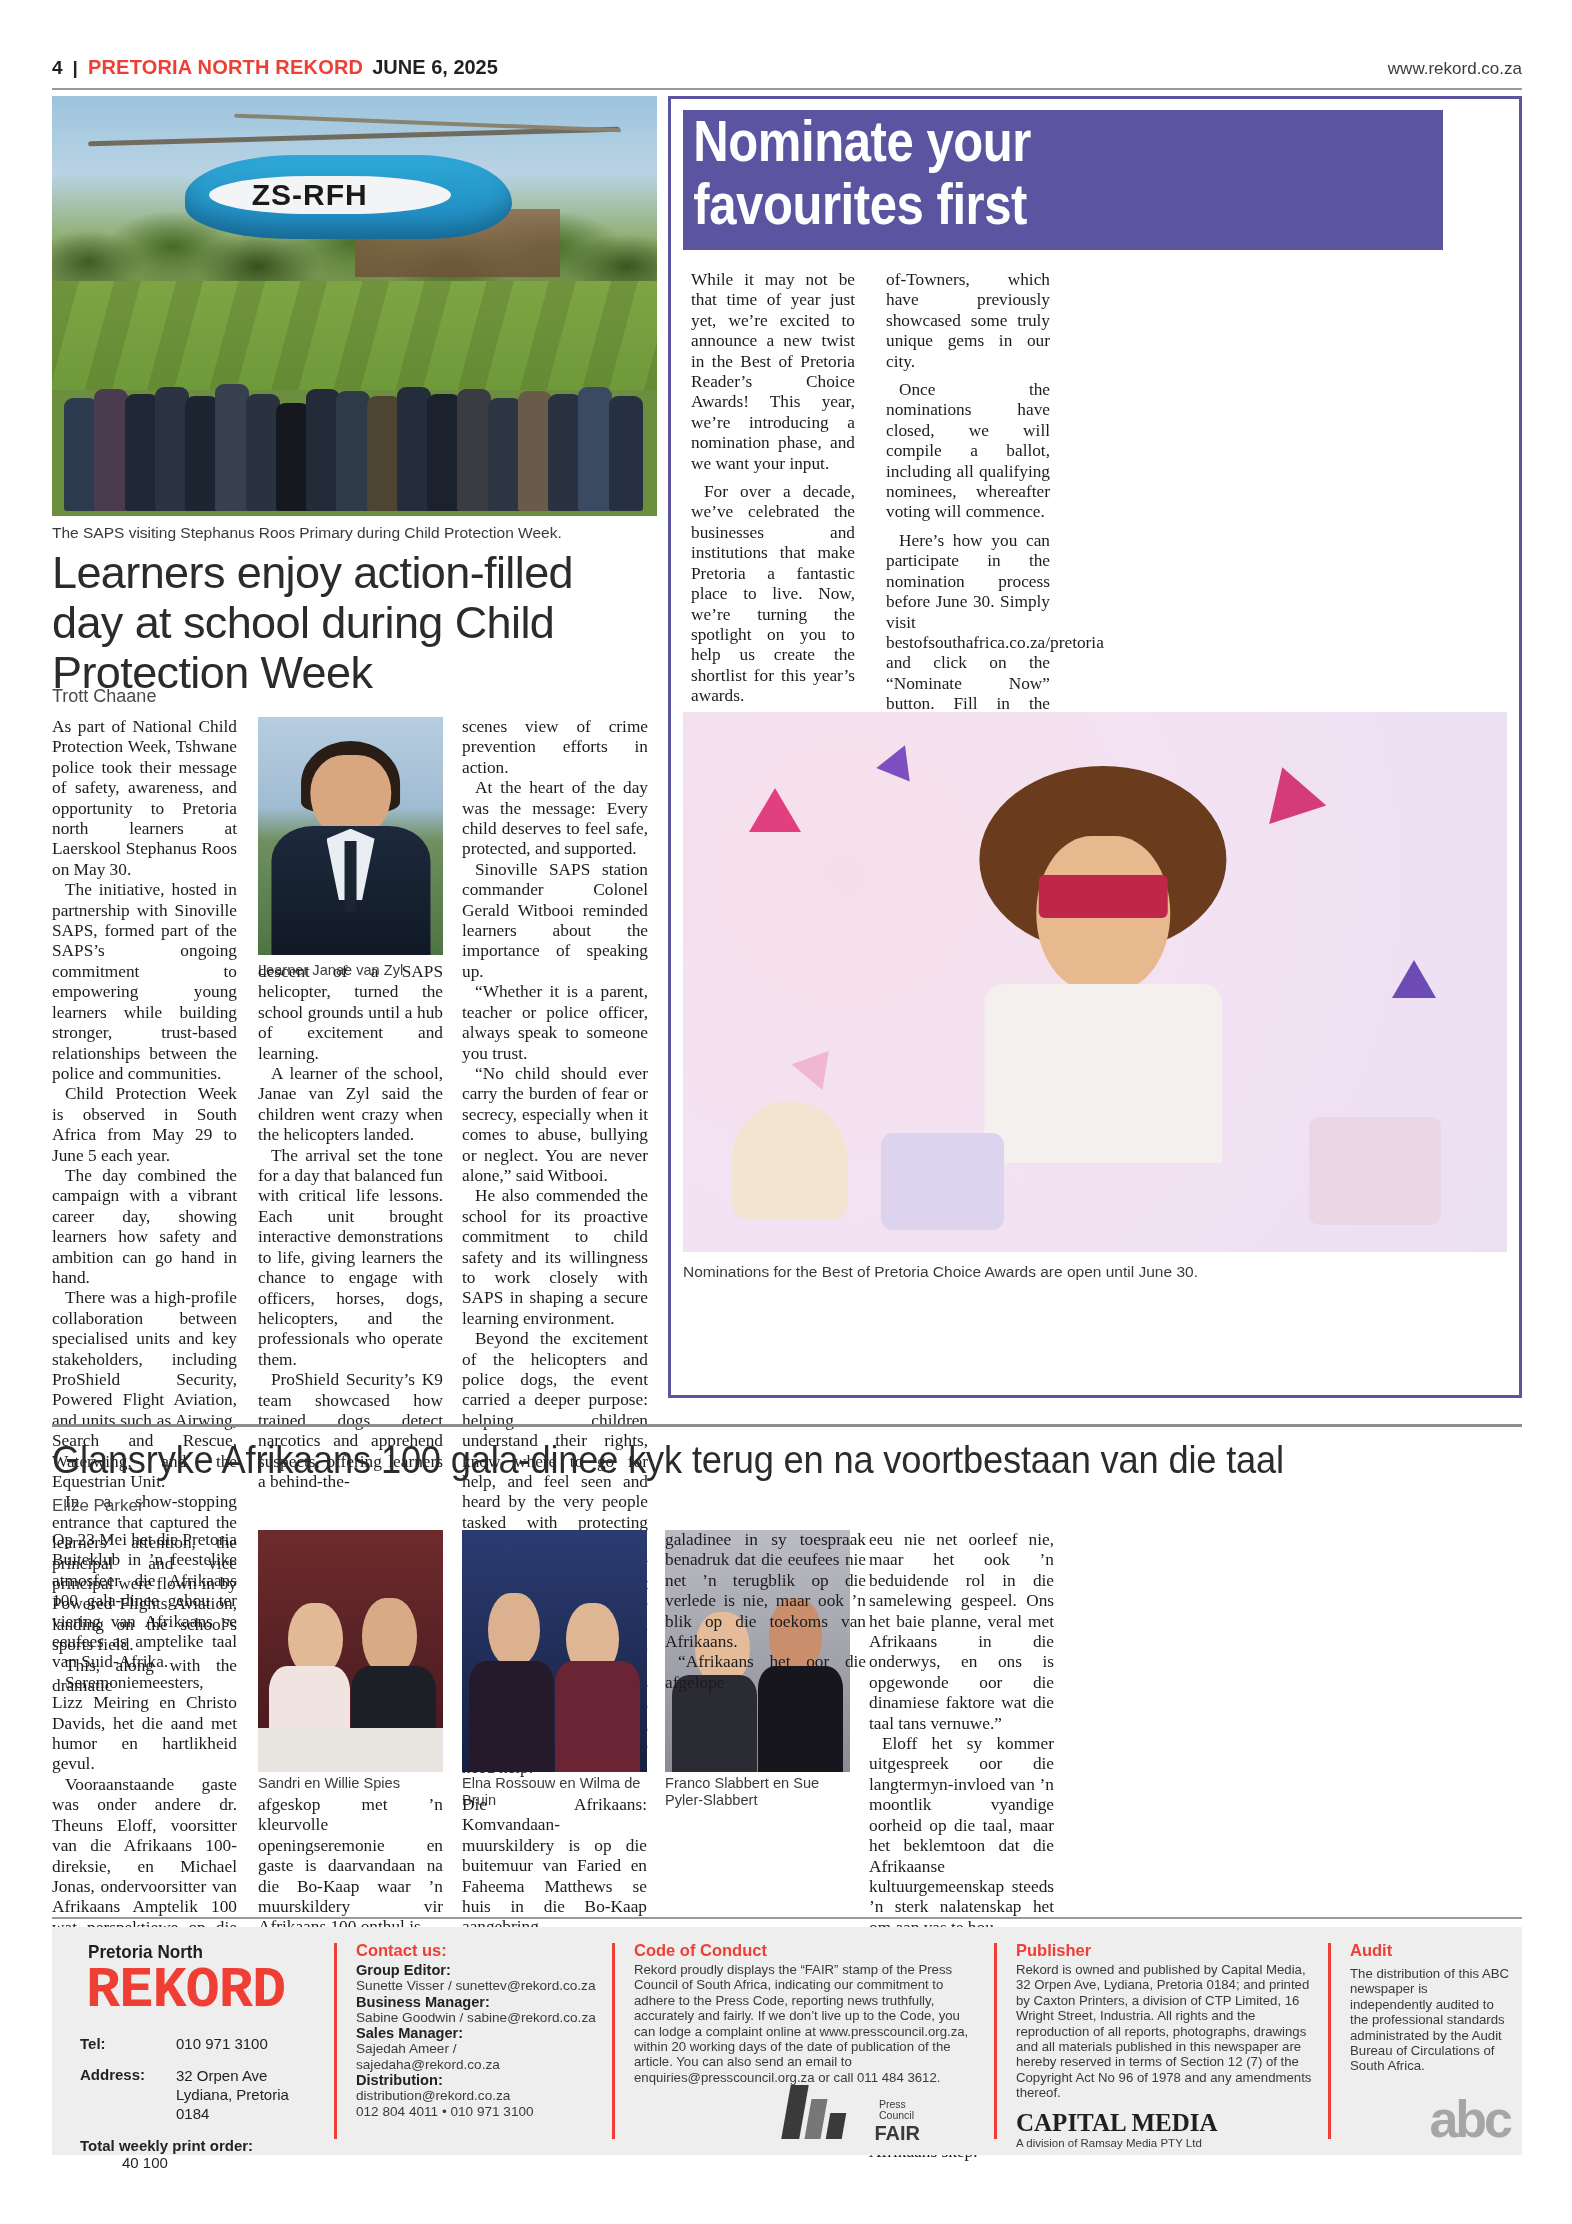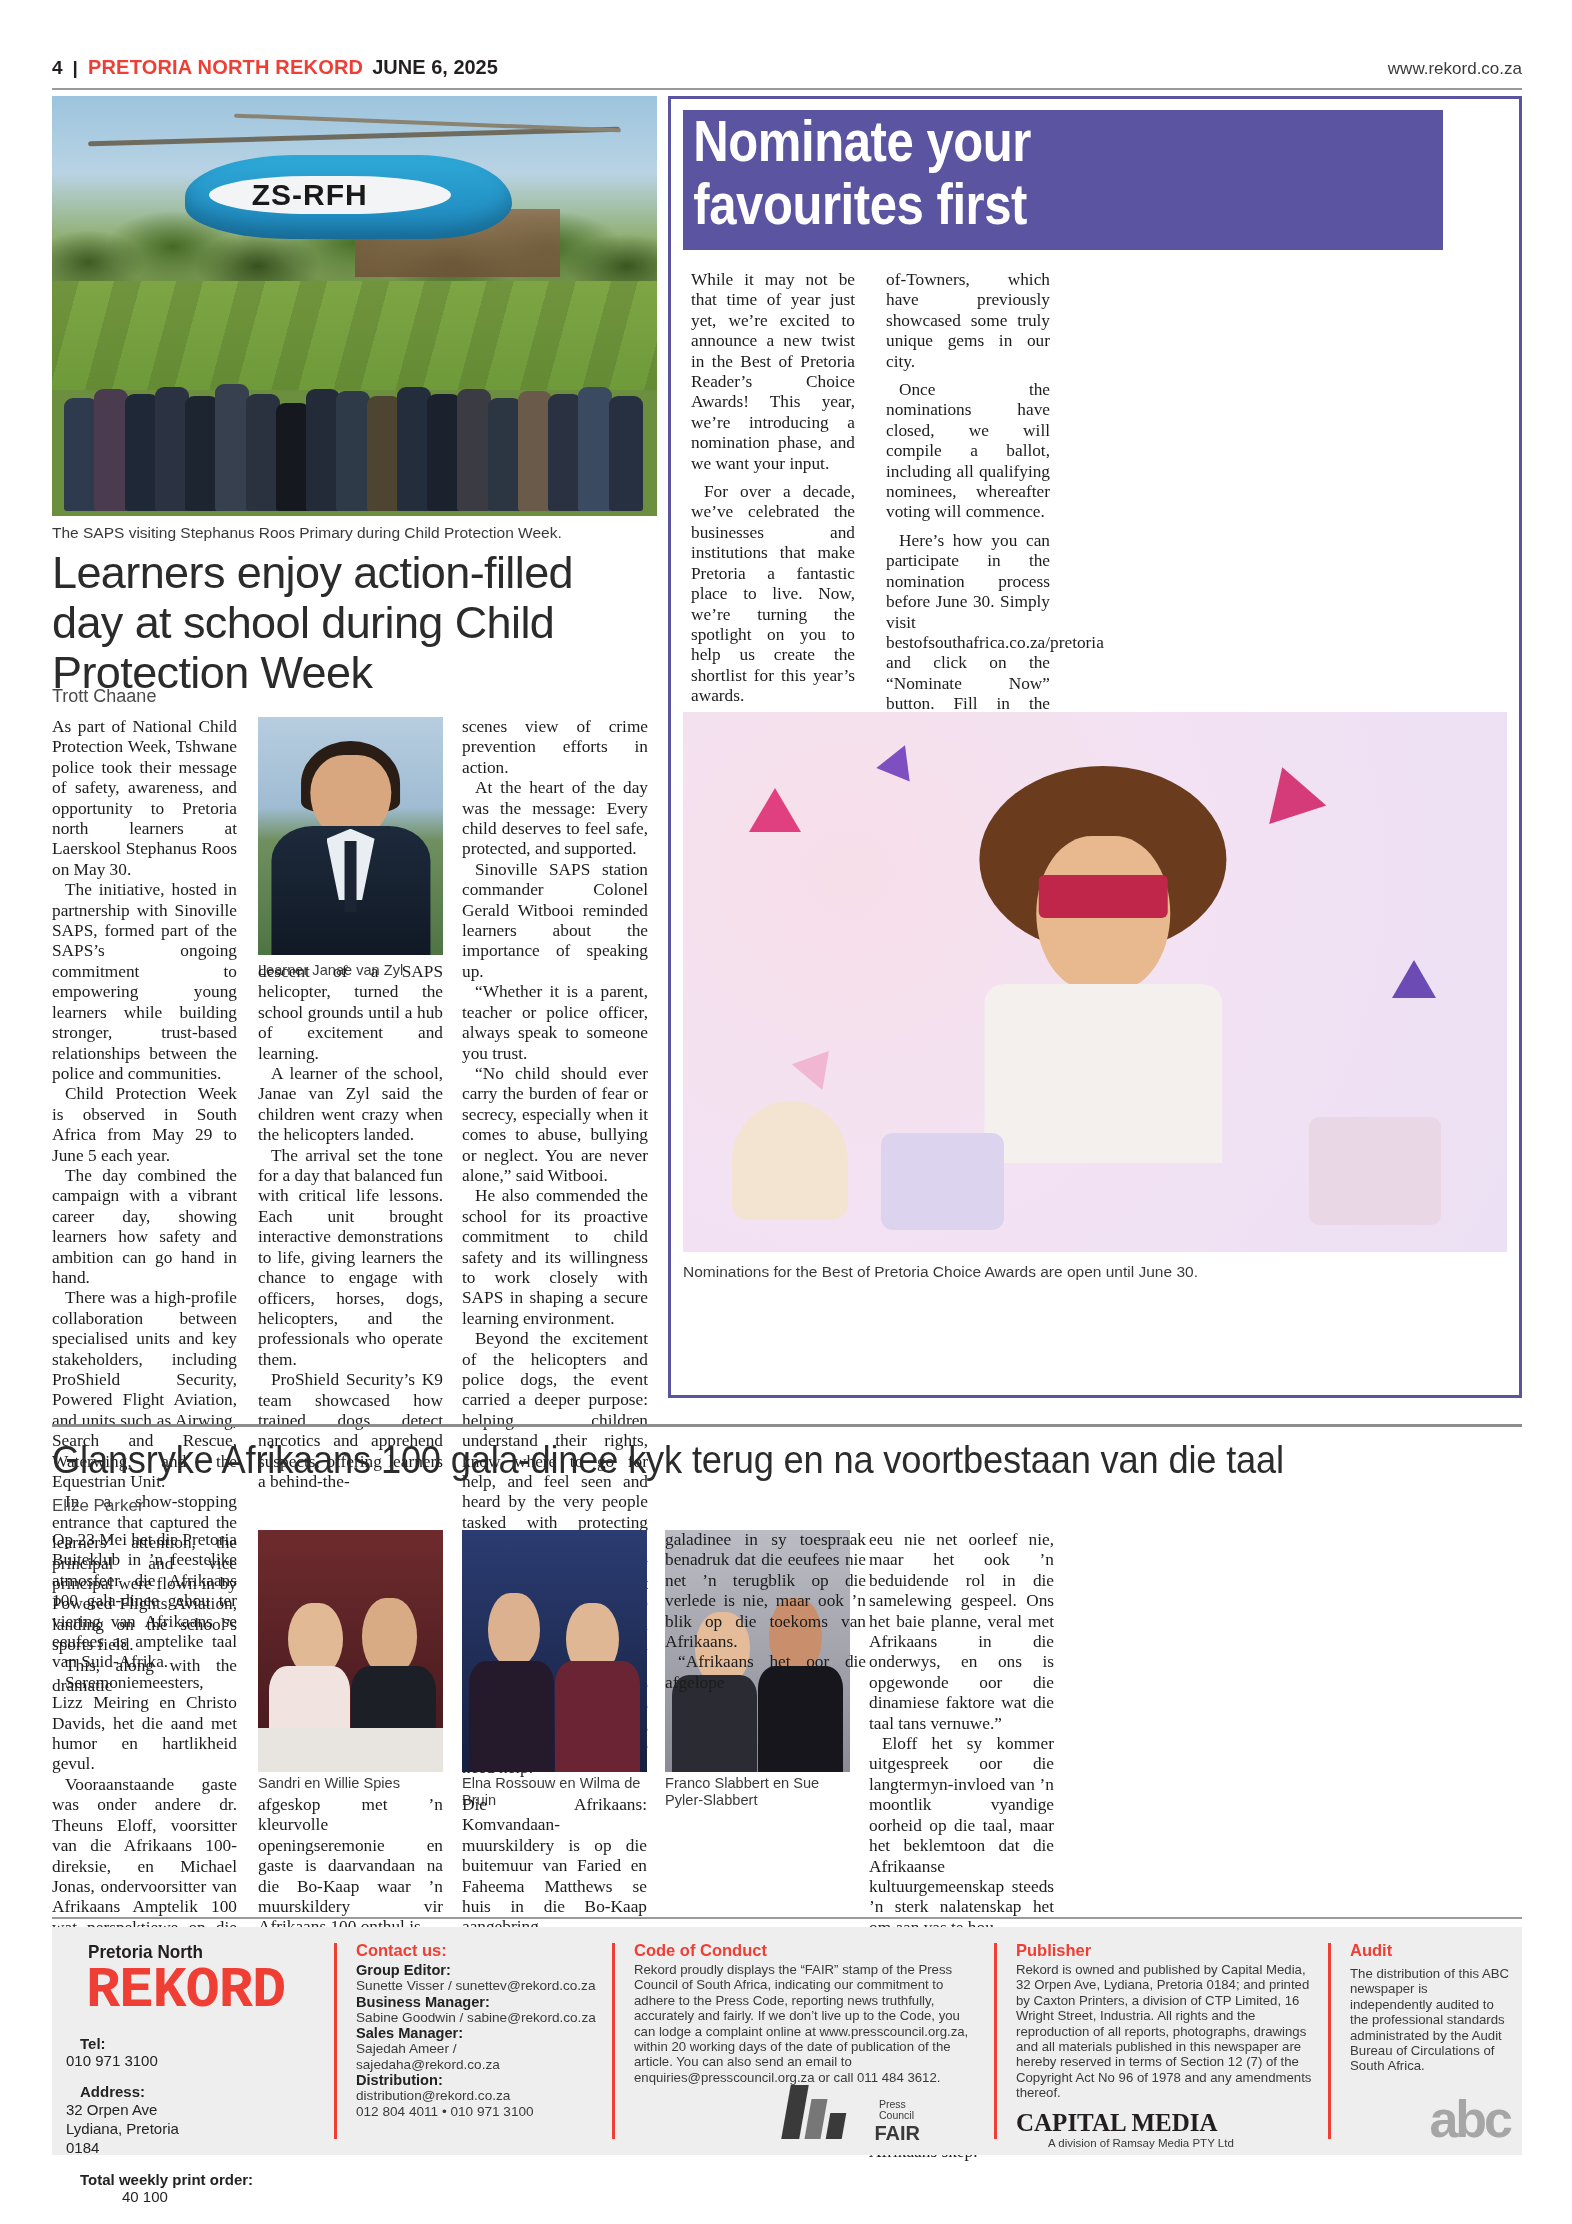--- a/index.html
+++ b/index.html
@@ -179,36 +179,36 @@
   .fhead{color:#ef3e33;font-weight:bold;font-size:16.5px;margin-bottom:2px;}
   .fbold{font-weight:bold;font-size:14.6px;color:#232323;}
   .ftxt{font-size:13.6px;color:#3a3a3a;line-height:15.6px;}
   .ftxt2{font-size:13.2px;color:#3a3a3a;line-height:15.4px;}
 
   .logo-pn{font-family:"Liberation Sans Narrow","Liberation Sans",sans-serif;
     font-weight:bold;font-size:19px;color:#231f20;transform:scaleX(.9);
     transform-origin:left center;margin-left:22px;}
   .logo-rekord{font-family:Liberation Mono, monospace;font-weight:bold;font-size:57px;
     color:#ef3e33;line-height:56px;letter-spacing:-1px;margin-left:20px;}
-  .lrow{display:flex;font-size:15px;margin-top:2px;flex-direction:column;}
+  .lrow{display:flex;font-size:15px;margin-top:2px;}
   .llab{font-weight:bold;color:#232323;width:96px;margin-left:14px;}
   .lval{color:#232323;}
 
   .presslogo{position:absolute;right:142px;bottom:16px;width:64px;height:60px;}
   .pl-a{position:absolute;left:0;bottom:0;width:18px;height:54px;background:#3a3a3a;
     transform:skewX(-10deg);}
   .pl-b{position:absolute;left:22px;bottom:0;width:16px;height:40px;background:#777;
     transform:skewX(-10deg);}
   .pl-c{position:absolute;left:42px;bottom:0;width:16px;height:26px;background:#3a3a3a;
     transform:skewX(-10deg);}
   .pl-txt{position:absolute;right:78px;bottom:34px;font-size:10.5px;color:#3a3a3a;line-height:11px;}
   .pl-fair{position:absolute;right:72px;bottom:10px;font-weight:bold;font-size:20px;color:#3a3a3a;}
 
   .capmedia{font-family:"Liberation Serif",serif;font-weight:bold;font-size:25px;color:#231f20;}
-  .capsub{font-size:11.5px;color:#3a3a3a;margin-left:32px;}
+  .capsub{font-size:11.5px;color:#3a3a3a;}
 
   .abclogo{position:absolute;right:12px;bottom:6px;font-family:"Liberation Sans",sans-serif;
     font-weight:bold;font-size:52px;color:#9a9a9a;letter-spacing:-3px;opacity:.85;}
 </style>
 </head>
 <body>
 
 <div class="page">
 
   <div class="masthead">

